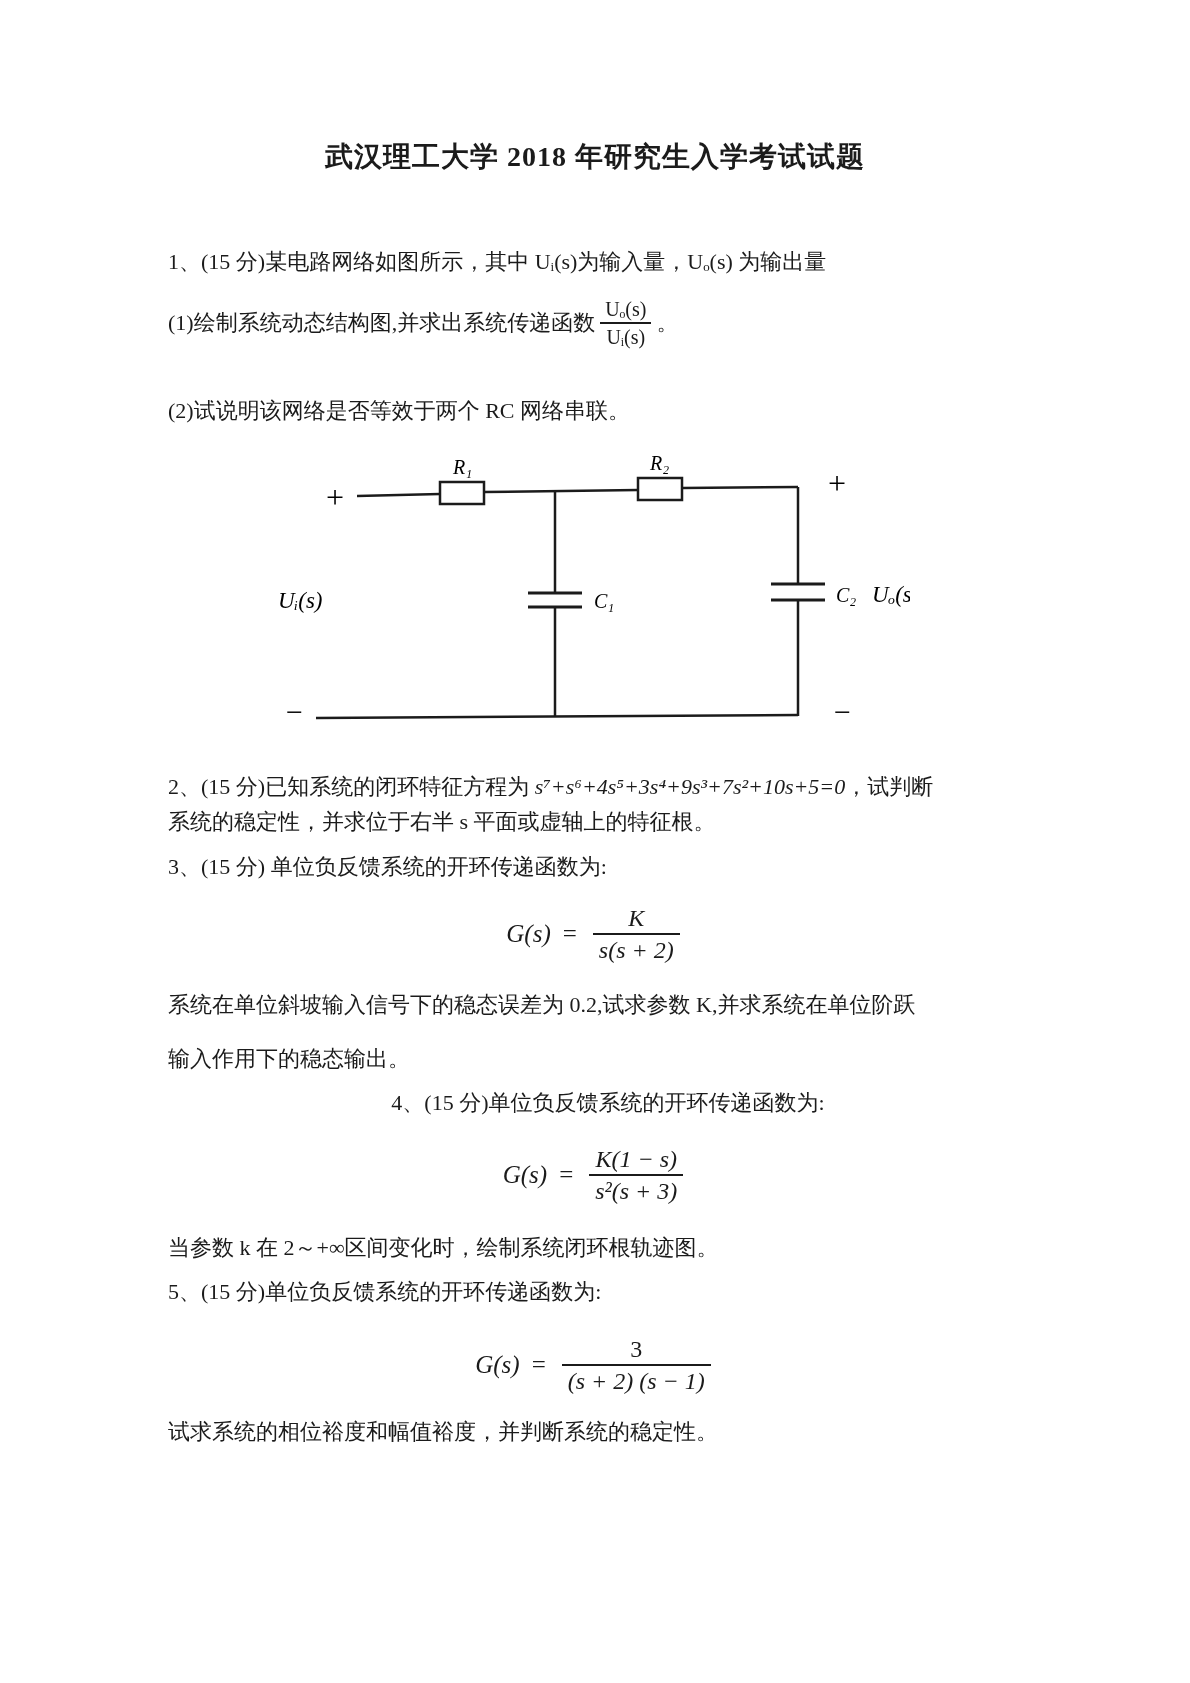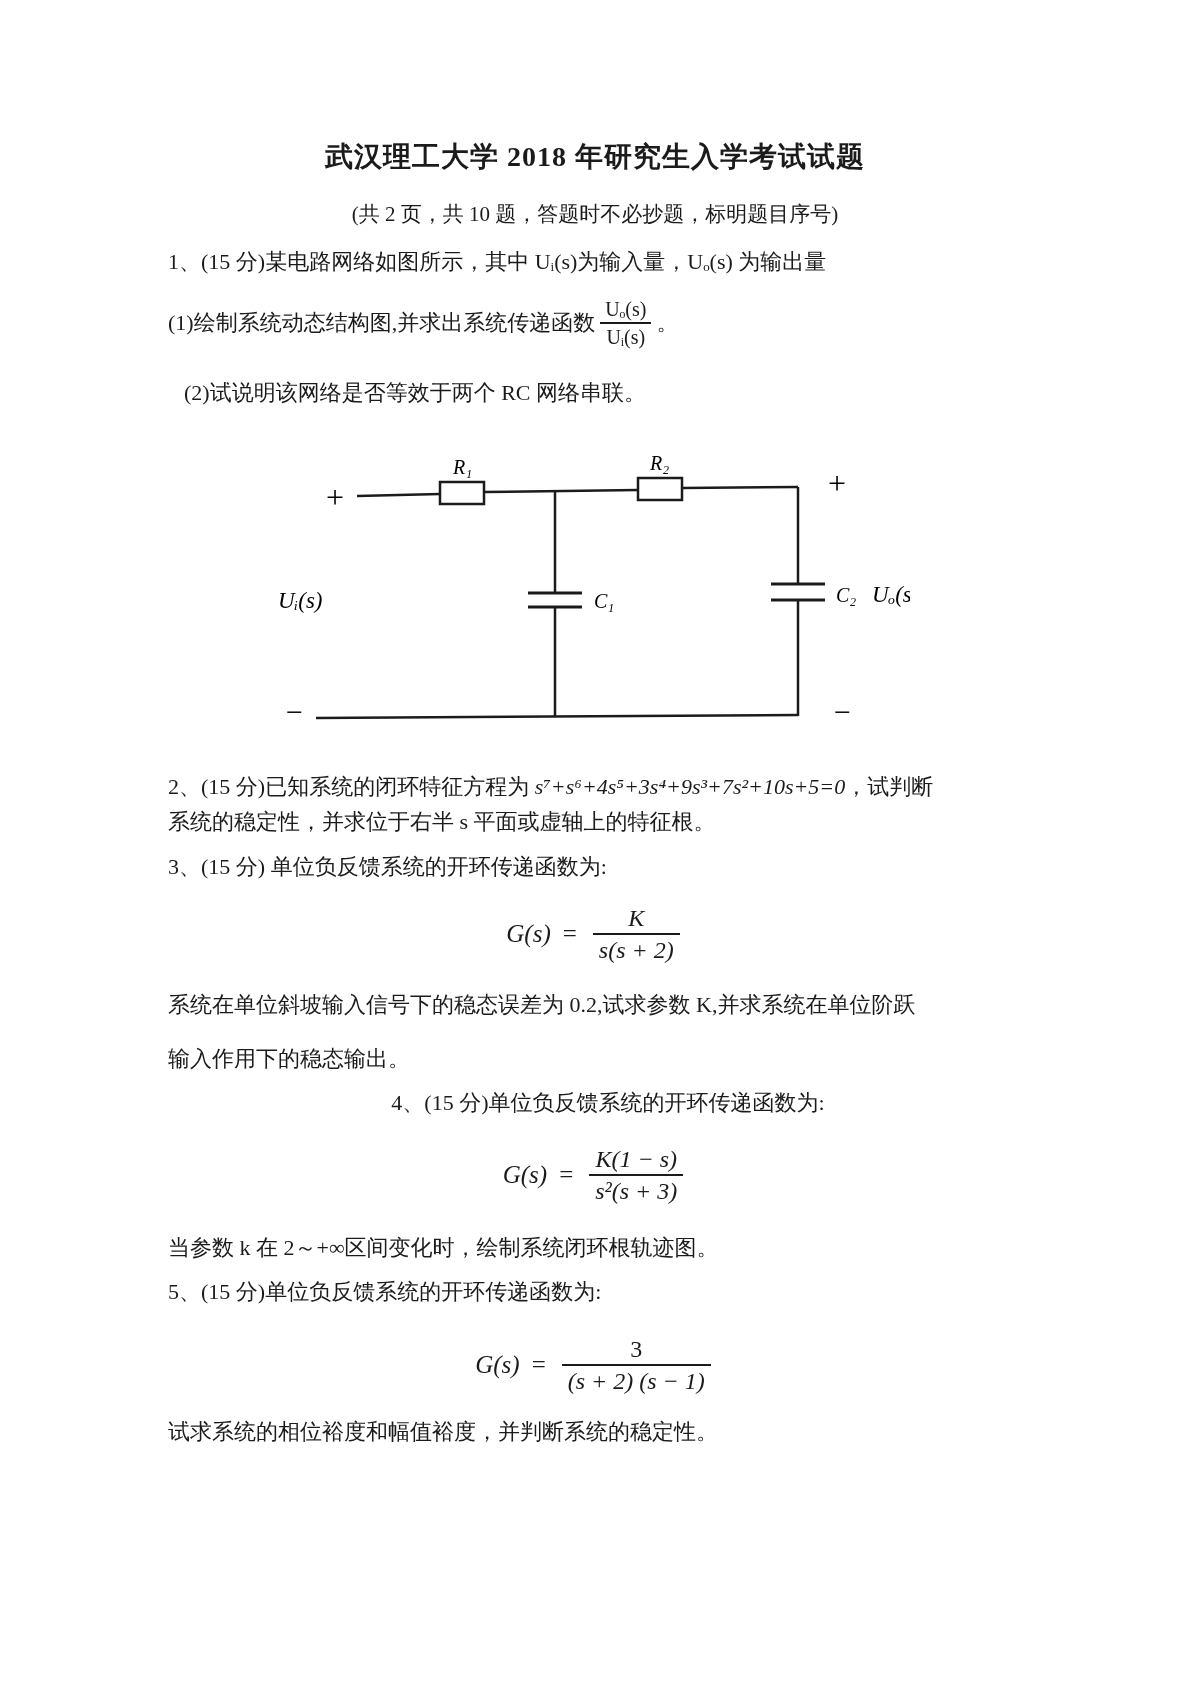--- a/index.html
+++ b/index.html
@@ -31,34 +31,33 @@
   .small-frac { font-size:20px; }
   svg text { font-family:"Liberation Serif","DejaVu Serif",serif; }
 </style>
 </head>
 <body>
 
 <div class="page">
 
   <div class="abs center-line doc-title" style="top:138px;">武汉理工大学 2018 年研究生入学考试试题</div>
 
-  <div class="abs center-line doc-subtitle" style="top:200px;">(共 2 页，共 10 题，答题时不必抄题，标明题目序号)</div>
 
   <div class="abs body-line" style="top:247px;">1、(15 分)某电路网络如图所示，其中 Uᵢ(s)为输入量，Uₒ(s) 为输出量</div>
 
   <div class="abs body-line inline-row" style="top:292px; height:62px;">
     <span>(1)绘制系统动态结构图,并求出系统传递函数</span>
     <span class="frac small-frac">
       <span class="num">Uₒ(s)</span>
       <span class="den">Uᵢ(s)</span>
     </span>
     <span>。</span>
   </div>
 
-  <div class="abs body-line" style="top:378px;margin-left:16px;">(2)试说明该网络是否等效于两个 RC 网络串联。</div>
+  <div class="abs body-line" style="top:396px;">(2)试说明该网络是否等效于两个 RC 网络串联。</div>
 
   <svg class="abs" style="left:250px; top:450px;" width="660" height="292" viewBox="0 0 660 292">
 
     <line x1="107" y1="46" x2="190" y2="44" stroke="#1b1b1b" stroke-width="2.5"></line>
 
     <rect x="190" y="32" width="44" height="22" fill="none" stroke="#1b1b1b" stroke-width="2.5"></rect>
 
     <line x1="234" y1="42" x2="388" y2="40" stroke="#1b1b1b" stroke-width="2.5"></line>
 
     <rect x="388" y="28" width="44" height="22" fill="none" stroke="#1b1b1b" stroke-width="2.5"></rect>

